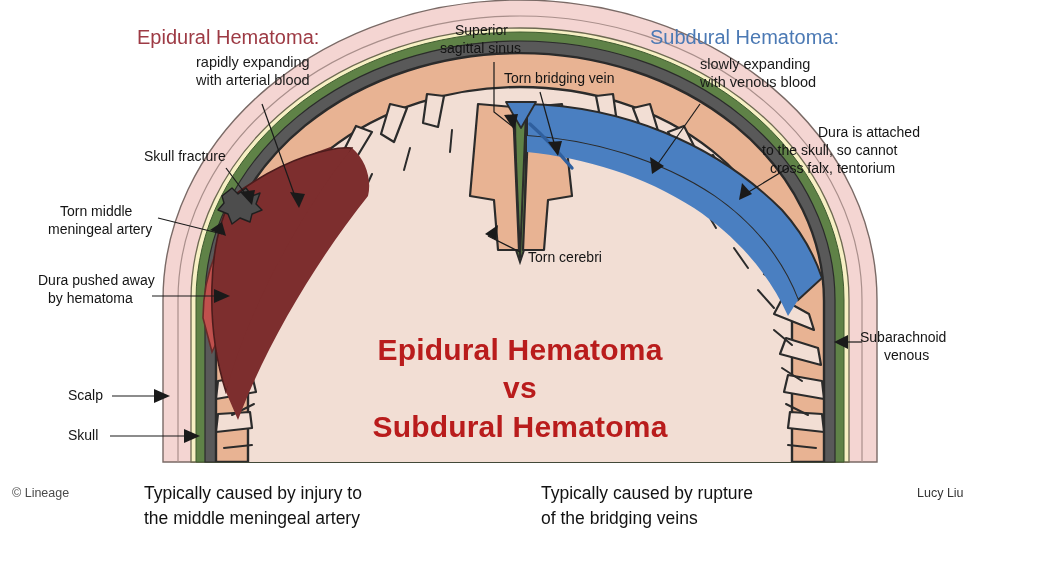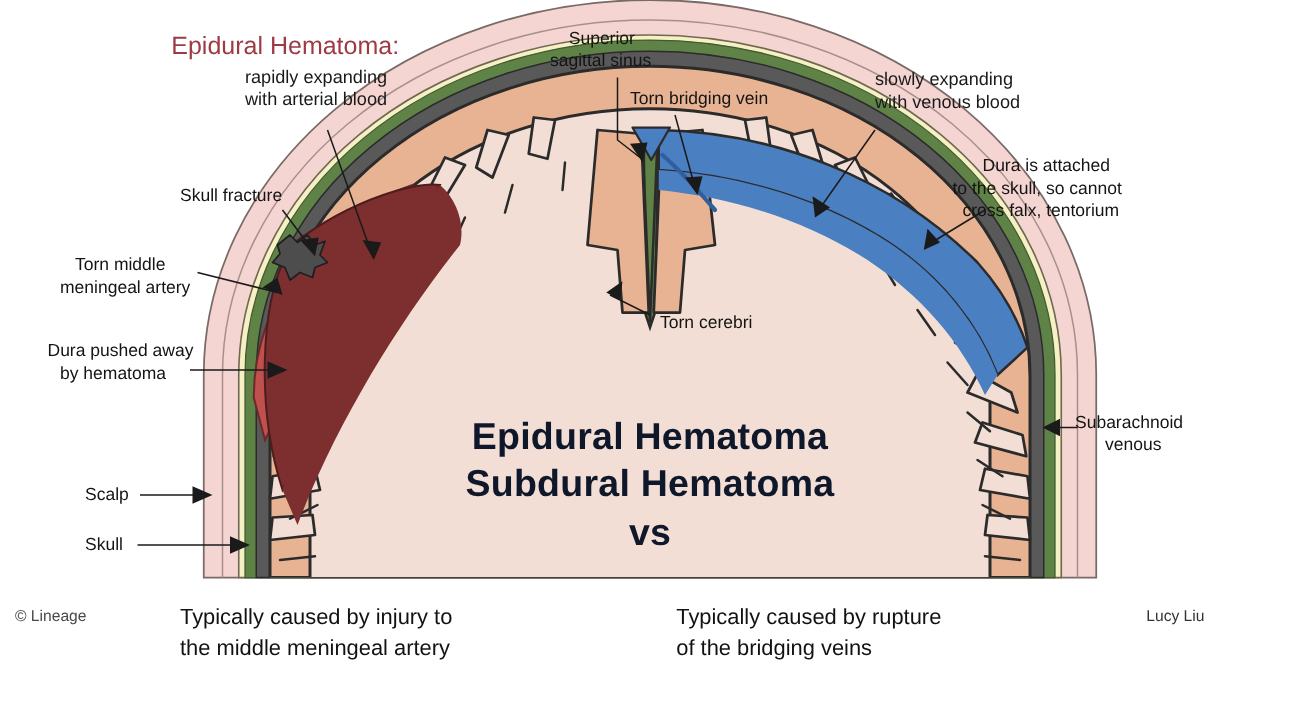--- a/index.html
+++ b/index.html
@@ -45,21 +45,21 @@
   }
   .callout {
     font-size: 14px;
     color: #141414;
   }
   .center-title {
     position: absolute;
     text-align: center;
     font-size: 30px;
     font-weight: bold;
-    color: #0f172a;
+    color: #b91c1c;
     line-height: 1.28;
     letter-spacing: 0.2px;
   }
   .caption {
     position: absolute;
     font-size: 17.5px;
     color: #121212;
     line-height: 1.42;
   }
   .credit {
@@ -253,29 +253,30 @@
       <polygon points="200,436 184,429 184,443"></polygon>
       <polygon points="485,234 498,225 496,240"></polygon>
       <polygon points="834,342 848,335 848,349"></polygon>
     </g>
   </svg>
 
   <div class="lbl heading heading-epi" style="left:137px; top:26px;">Epidural Hematoma:</div>
   <div class="lbl sub-note" style="left:172px; top:54px;">rapidly expanding</div>
   <div class="lbl sub-note" style="left:172px; top:72px;">with arterial blood</div>
 
+  <div class="lbl heading heading-sub" style="left:650px; top:26px;">Subdural Hematoma:</div>
   <div class="lbl sub-note" style="left:676px; top:56px;">slowly expanding</div>
   <div class="lbl sub-note" style="left:676px; top:74px;">with venous blood</div>
 
   <div class="lbl callout" style="left:455px; top:22px;">Superior</div>
   <div class="lbl callout" style="left:440px; top:40px;">sagittal sinus</div>
 
   <div class="lbl callout" style="left:504px; top:70px;">Torn bridging vein</div>
 
-  <div class="lbl callout" style="left:786px; top:124px;">Dura is attached</div>
+  <div class="lbl callout" style="left:818px; top:124px;">Dura is attached</div>
   <div class="lbl callout" style="left:762px; top:142px;">to the skull, so cannot</div>
   <div class="lbl callout" style="left:770px; top:160px;">cross falx, tentorium</div>
 
   <div class="lbl callout" style="left:144px; top:148px;">Skull fracture</div>
 
   <div class="lbl callout" style="left:60px; top:203px;">Torn middle</div>
   <div class="lbl callout" style="left:48px; top:221px;">meningeal artery</div>
 
   <div class="lbl callout" style="left:38px; top:272px;">Dura pushed away</div>
   <div class="lbl callout" style="left:48px; top:290px;">by hematoma</div>
@@ -283,22 +284,22 @@
   <div class="lbl callout" style="left:68px; top:387px;">Scalp</div>
   <div class="lbl callout" style="left:68px; top:427px;">Skull</div>
 
   <div class="lbl callout" style="left:528px; top:249px;">Torn cerebri</div>
 
   <div class="lbl callout" style="left:860px; top:329px;">Subarachnoid</div>
   <div class="lbl callout" style="left:884px; top:347px;">venous</div>
 
   <div class="center-title" style="left:330px; top:331px; width:380px;">
     <div>Epidural Hematoma</div>
+    <div>vs</div>
     <div>Subdural Hematoma</div>
-    <div>vs</div>
   </div>
 
   <div class="caption" style="left:144px; top:481px;">
     <div>Typically caused by injury to</div>
     <div>the middle meningeal artery</div>
   </div>
 
   <div class="caption" style="left:541px; top:481px;">
     <div>Typically caused by rupture</div>
     <div>of the bridging veins</div>

